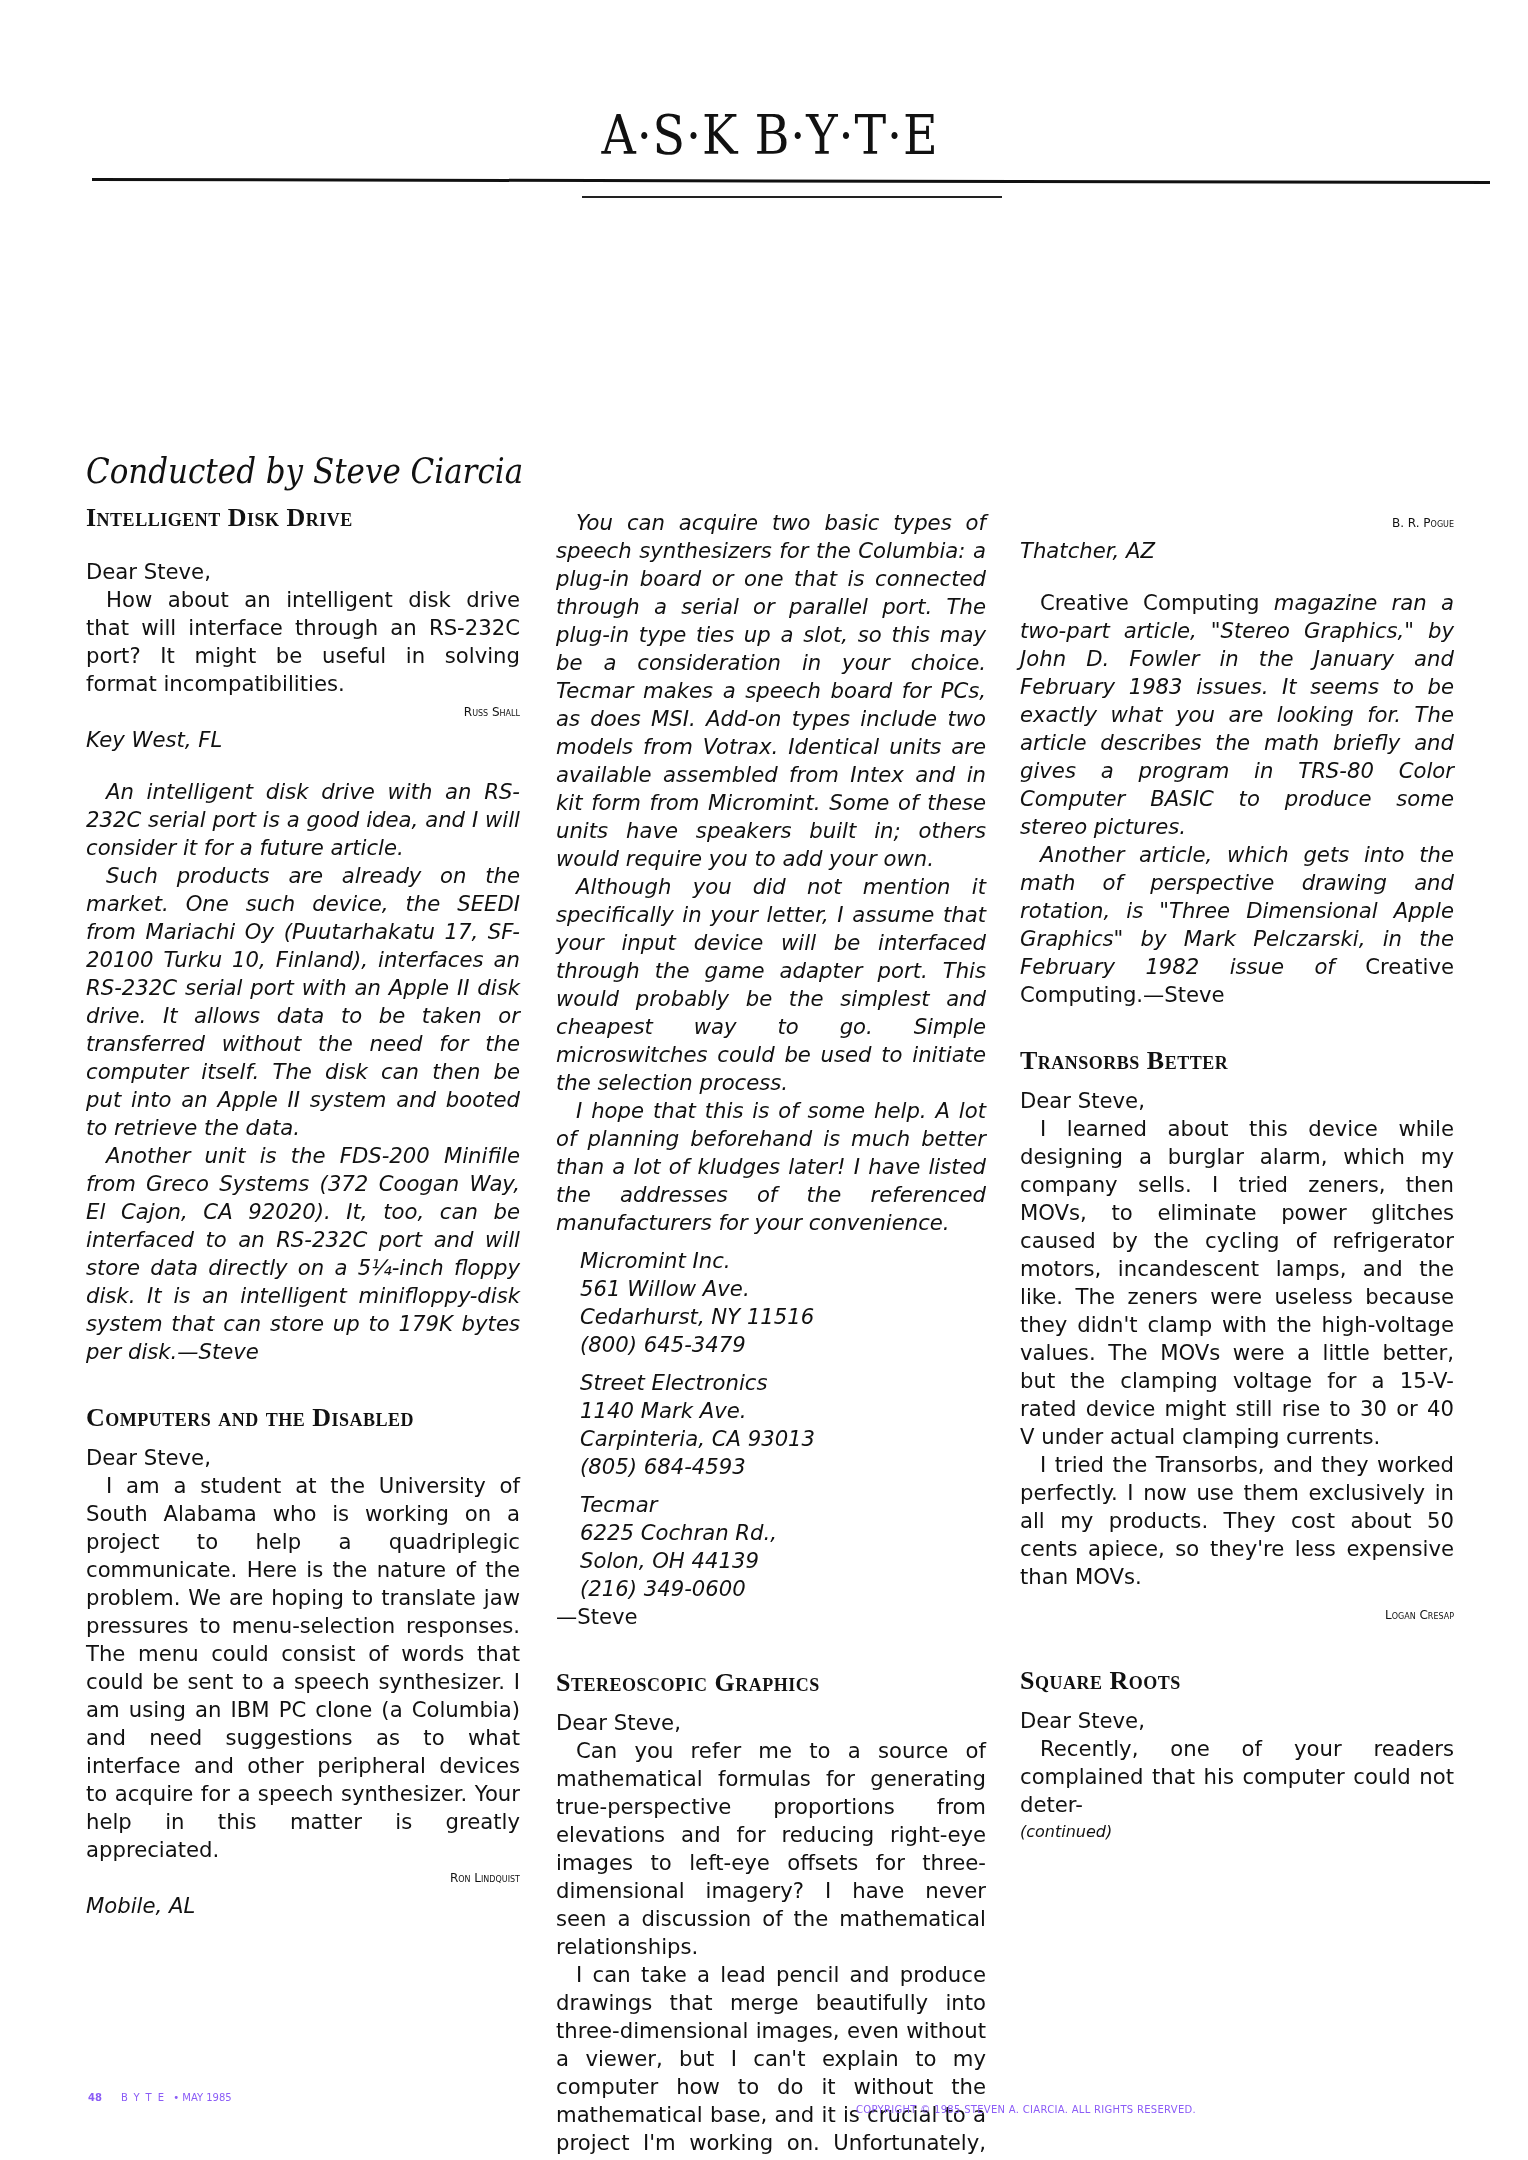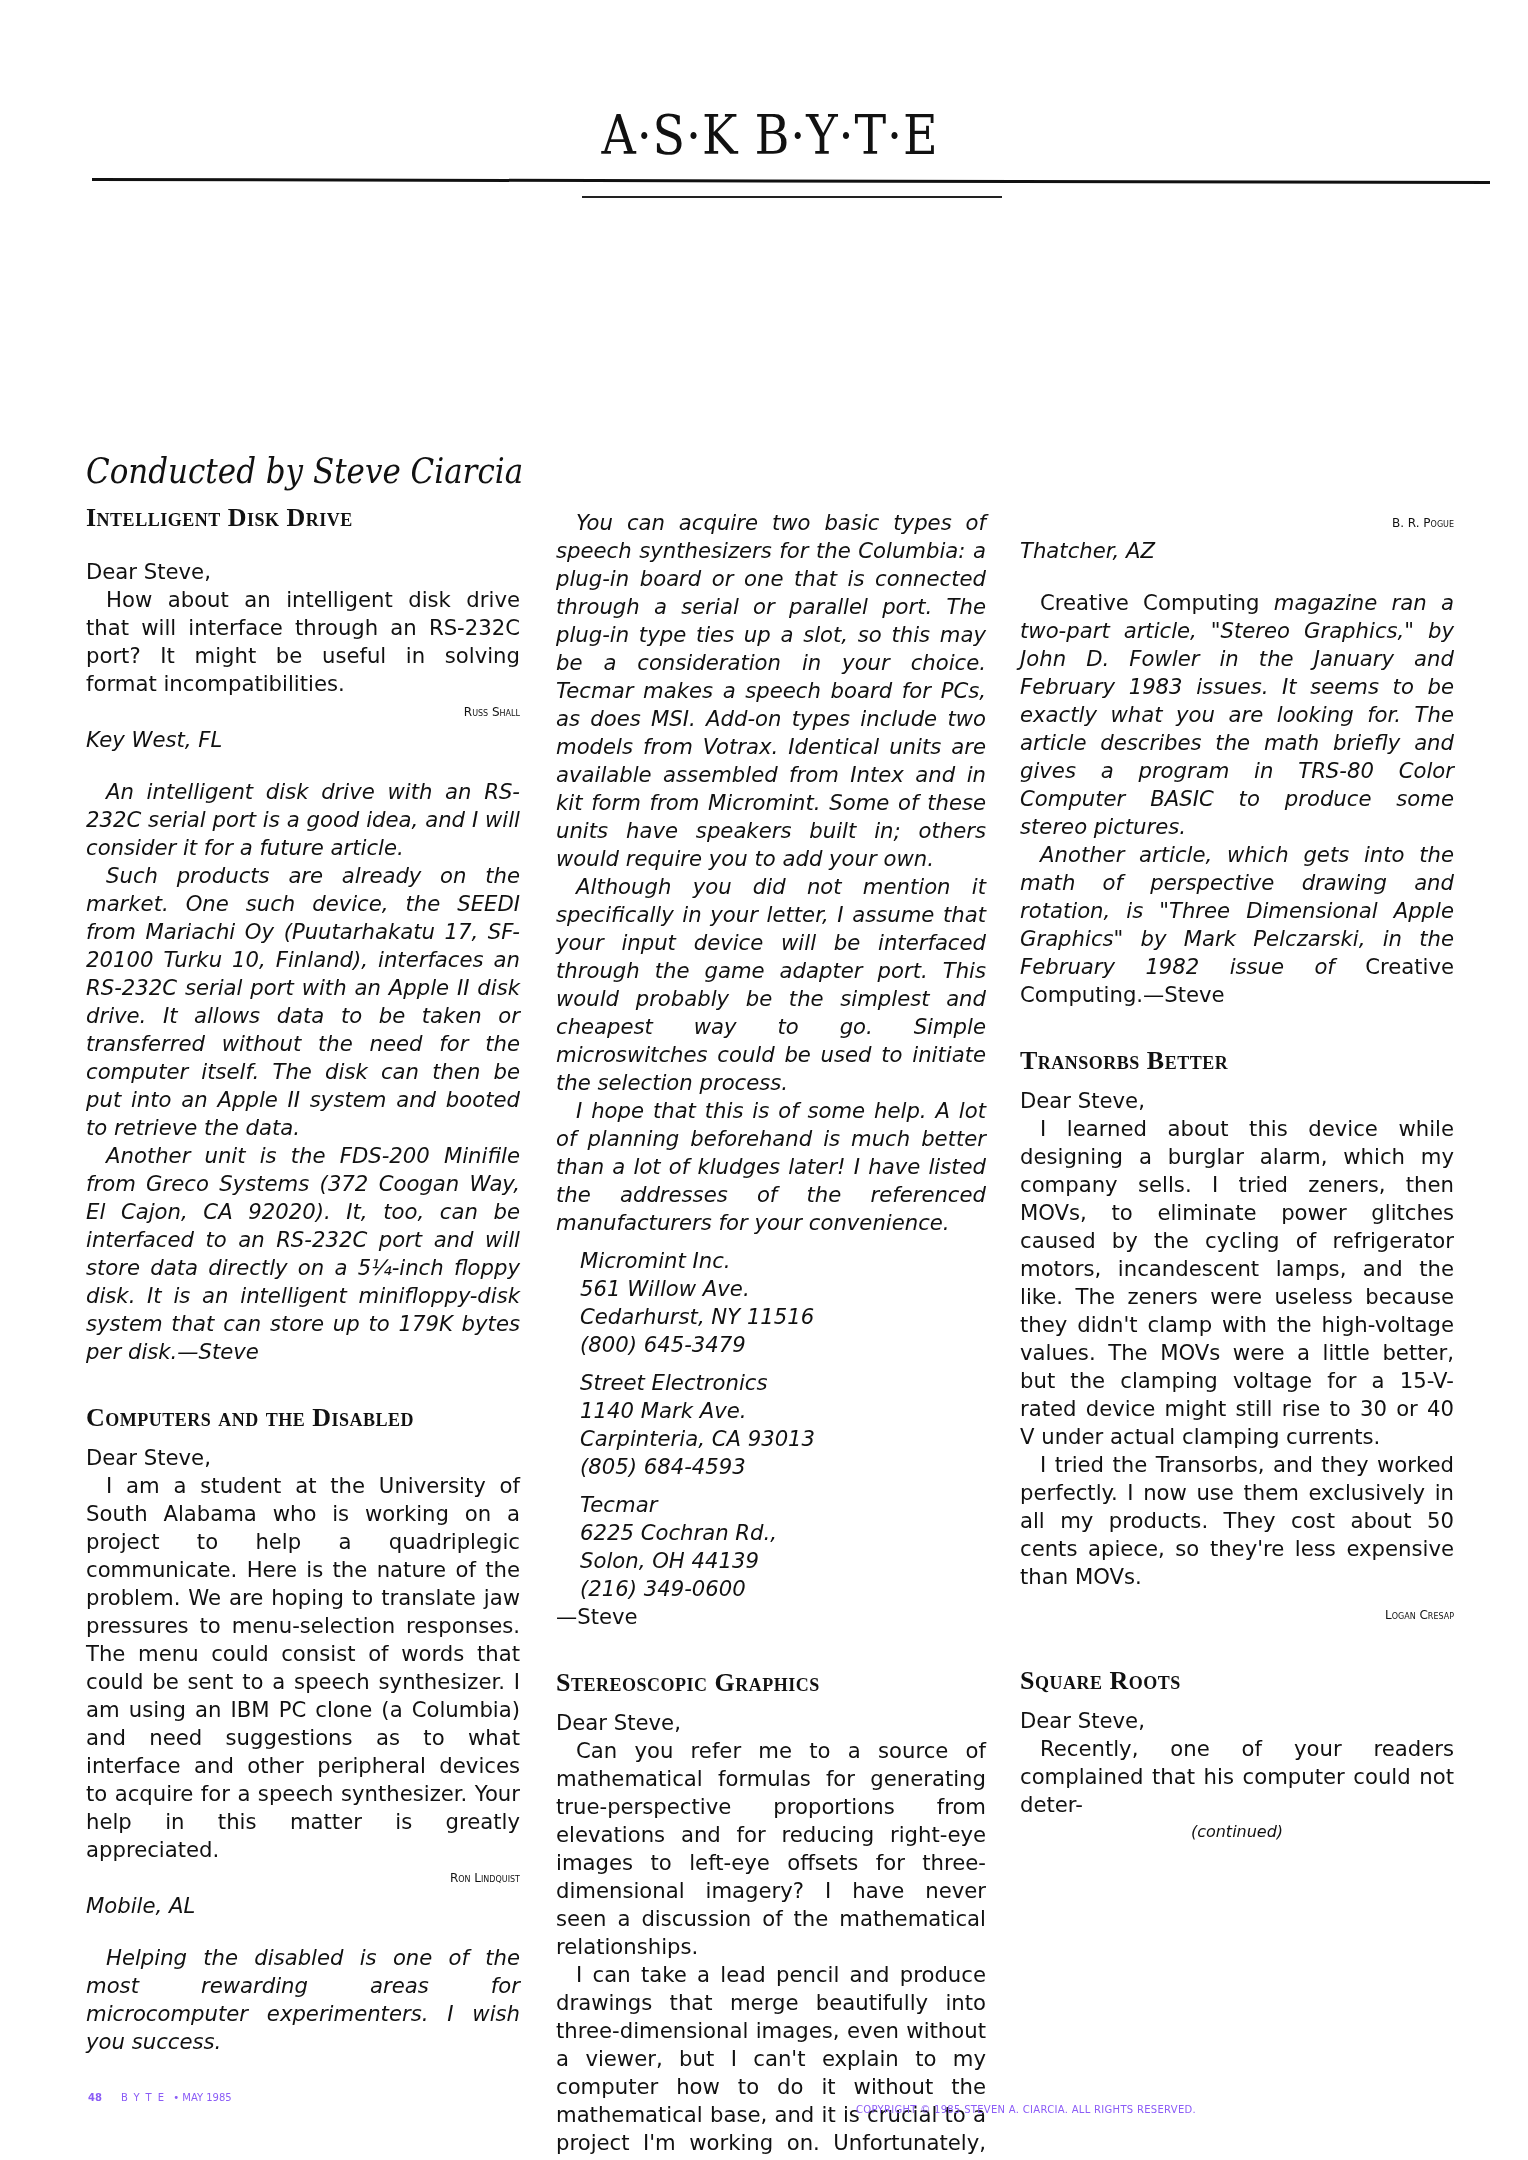--- a/index.html
+++ b/index.html
@@ -25,21 +25,21 @@
   .head { font-family: Liberation Serif, serif; font-weight: bold; font-size: 26px; line-height: 32px;
     font-variant: small-caps; letter-spacing: 0.5px; margin: 0; text-align: left; }
   .sig-name { text-align: right; font-variant: small-caps; font-size: 12px; margin: 4px 0 0 0; text-indent: 0 !important; }
   .sig-place { font-style: italic; text-indent: 0 !important; }
   .gap-s { height: 10px; } .gap-m { height: 24px; } .gap-l { height: 36px; }
 
   .addr { margin: 10px 0 0 24px; font-style: italic; text-align: left; }
   .addr div { line-height: 28px; }
   .steve-sig { text-indent: 0 !important; margin-top: 14px; text-align: left; }
 
-  .continued { text-align: center; font-style: italic; font-size: 16px; line-height: 22px; margin-top: 2px; }
+  .continued { text-align: left; font-style: italic; font-size: 16px; line-height: 22px; margin-top: 2px; }
 
   .footer { position: absolute; left: 0; top: 2092px; width: 1268px; height: 30px; font-size: 10px; color: #8b5cf6; }
   .folio { position: absolute; left: 88px; top: 0; white-space: nowrap; }
   .folio .pg { font-weight: bold; margin-right: 16px; }
   .folio .mag { letter-spacing: 6px; }
   .copyright { position: absolute; right: 72px; top: 12px; letter-spacing: 0.3px; white-space: nowrap; }
 </style>
 </head>
 <body>
 
@@ -64,21 +64,20 @@
   <p class="it">Another unit is the FDS-200 Minifile from Greco Systems (372 Coogan Way, El Cajon, CA 92020). It, too, can be interfaced to an RS-232C port and will store data directly on a 5¼-inch floppy disk. It is an intelligent minifloppy-disk system that can store up to 179K bytes per disk.—Steve</p>
 
   <div class="gap-l"></div>
   <h2 class="head">Computers and the Disabled</h2>
   <div class="gap-s"></div>
   <p class="salute">Dear Steve,</p>
   <p>I am a student at the University of South Alabama who is working on a project to help a quadriplegic communicate. Here is the nature of the problem. We are hoping to translate jaw pressures to menu-selection responses. The menu could consist of words that could be sent to a speech synthesizer. I am using an IBM PC clone (a Columbia) and need suggestions as to what interface and other peripheral devices to acquire for a speech synthesizer. Your help in this matter is greatly appreciated.</p>
   <p class="sig-name">Ron Lindquist</p>
   <p class="sig-place">Mobile, AL</p>
   <div class="gap-m"></div>
-  <p class="it">Helping the disabled is one of the most rewarding areas for microcomputer experimenters. I wish you success.</p>
 </div>
 
 <div class="col col-mid">
   <p class="it">You can acquire two basic types of speech synthesizers for the Columbia: a plug-in board or one that is connected through a serial or parallel port. The plug-in type ties up a slot, so this may be a consideration in your choice. Tecmar makes a speech board for PCs, as does MSI. Add-on types include two models from Votrax. Identical units are available assembled from Intex and in kit form from Micromint. Some of these units have speakers built in; others would require you to add your own.</p>
   <p class="it">Although you did not mention it specifically in your letter, I assume that your input device will be interfaced through the game adapter port. This would probably be the simplest and cheapest way to go. Simple microswitches could be used to initiate the selection process.</p>
   <p class="it">I hope that this is of some help. A lot of planning beforehand is much better than a lot of kludges later! I have listed the addresses of the referenced manufacturers for your convenience.</p>
 
   <div class="addr">
     <div>Micromint Inc.</div>
     <div>561 Willow Ave.</div>

